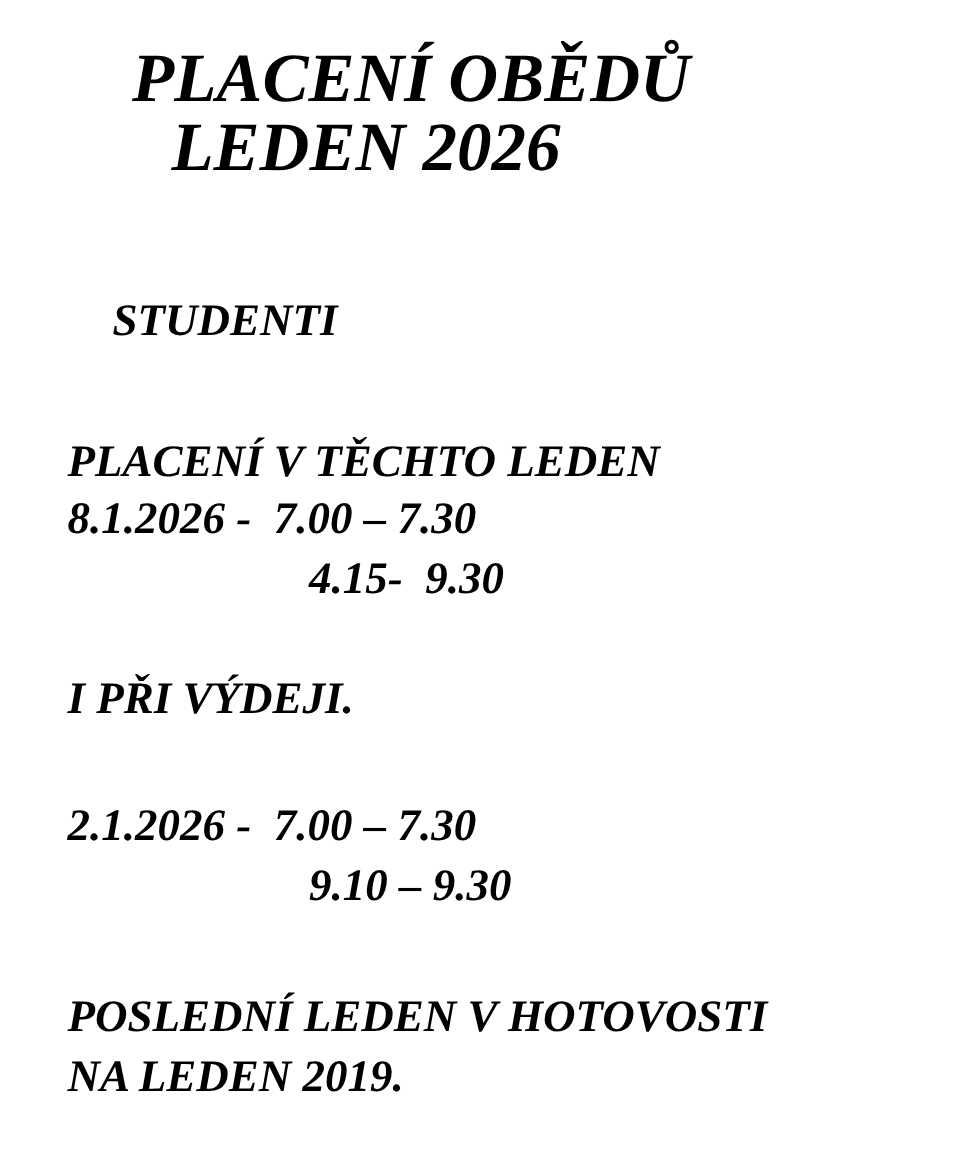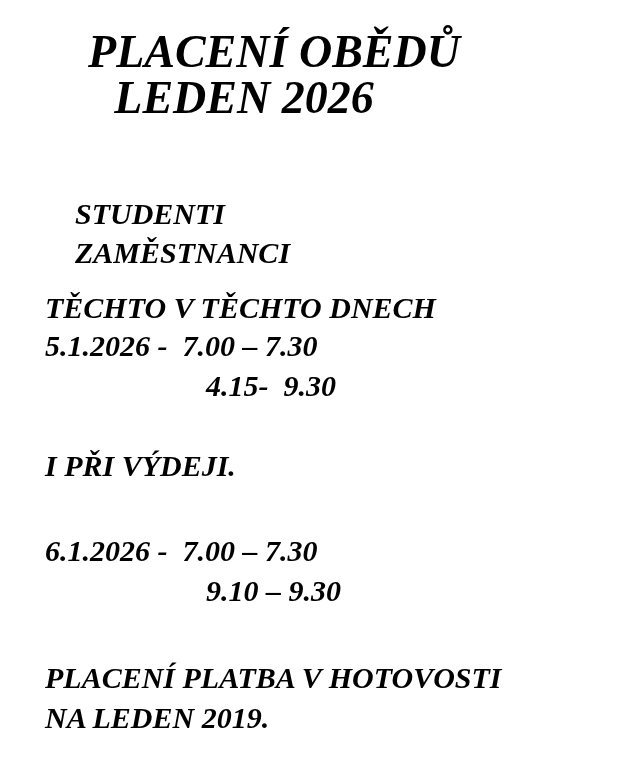--- a/index.html
+++ b/index.html
@@ -68,33 +68,32 @@
 
   <div class="line title title-1">PLACENÍ OBĚDŮ</div>
 
   <div class="line title title-2">LEDEN 2026</div>
 
   <div class="line body-line price-row-1">
     <span>STUDENTI</span>
   </div>
 
   <div class="line body-line price-row-2">
-    <span>ZAMĚSTNANCI</span>
   </div>
 
-  <div class="line body-line sched-heading">TĚCHTO V TĚCHTO DNECH</div>
+  <div class="line body-line sched-heading">PLACENÍ V TĚCHTO LEDEN</div>
 
-  <div class="line body-line sched-d1-times1">5.1.2026 -  7.00 – 7.30</div>
+  <div class="line body-line sched-d1-times1">8.1.2026 -  7.00 – 7.30</div>
 
   <div class="line body-line sched-d1-times2">4.15-  9.30</div>
 
 
   <div class="line body-line sched-d1-note2">I PŘI VÝDEJI.</div>
 
-  <div class="line body-line sched-d2-times1">6.1.2026 -  7.00 – 7.30</div>
+  <div class="line body-line sched-d2-times1">2.1.2026 -  7.00 – 7.30</div>
 
   <div class="line body-line sched-d2-times2">9.10 – 9.30</div>
 
-  <div class="line body-line footer-1">PLACENÍ PLATBA V HOTOVOSTI</div>
+  <div class="line body-line footer-1">POSLEDNÍ LEDEN V HOTOVOSTI</div>
 
   <div class="line body-line footer-2">NA LEDEN 2019.</div>
 
 </div>
 
 </body></html>

